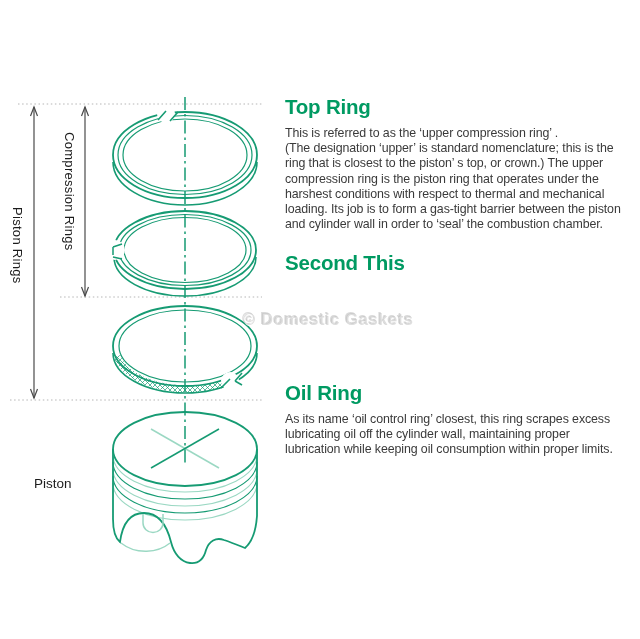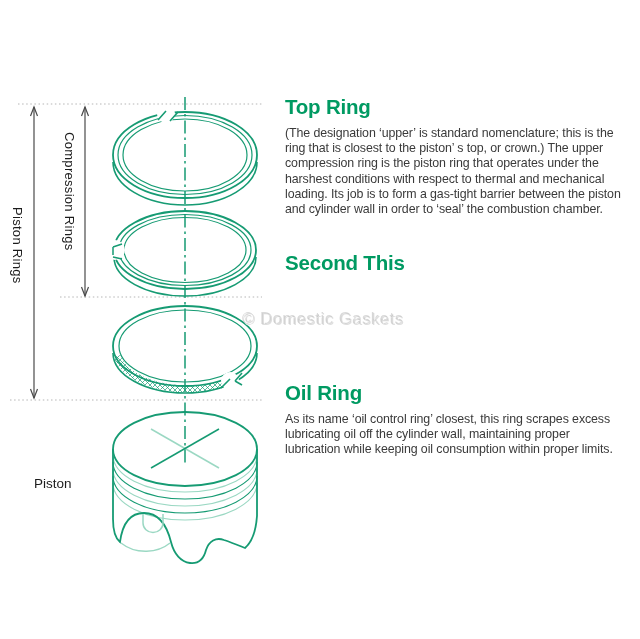--- a/index.html
+++ b/index.html
@@ -40,21 +40,21 @@
     color:var(--heading-green);letter-spacing:-0.2px;
   }
   .sec p{
     margin:0;font-size:12.4px;line-height:15.2px;
     color:var(--body-text);letter-spacing:-0.1px;
   }
 
   
   #watermark{
     position:absolute;left:243px;top:310px;
-    font-size:16.5px;font-weight:normal;letter-spacing:0.6px;
+    font-size:16.5px;font-weight:bold;letter-spacing:0.6px;
     color:rgba(190,190,190,0.5);
     text-shadow:1px 1px 0 rgba(255,255,255,0.9), -1px -1px 0 rgba(150,150,150,0.35);
     white-space:nowrap;
   }
 </style>
 </head>
 <body>
 
 <div id="canvas">
 
@@ -135,20 +135,21 @@
 
     <path class="stk-ring" d="M185,97 L185,464" stroke-width="1.5" stroke-dasharray="13 4 2.5 4"></path>
   </svg>
 
   <div class="vlabel" id="label-piston-rings">Piston Rings</div>
   <div class="vlabel" id="label-compression-rings">Compression Rings</div>
   <div id="label-piston">Piston</div>
 
   <div class="sec" id="sec-top-ring">
     <h2>Top Ring</h2>
+    <p>This is referred to as the ‘upper compression ring’ .</p>
     <p>(The designation ‘upper’ is standard nomenclature; this is the ring that is closest to the piston’ s top, or crown.) The upper compression ring is the piston ring that operates under the harshest  conditions with respect to thermal and mechanical loading. Its job is to form a gas-tight barrier between the piston and cylinder wall in order to ‘seal’ the combustion chamber.</p>
   </div>
 
   <div class="sec" id="sec-second-ring">
     <h2>Second This</h2>
   </div>
 
   <div class="sec" id="sec-oil-ring">
     <h2>Oil Ring</h2>
     <p></p>

